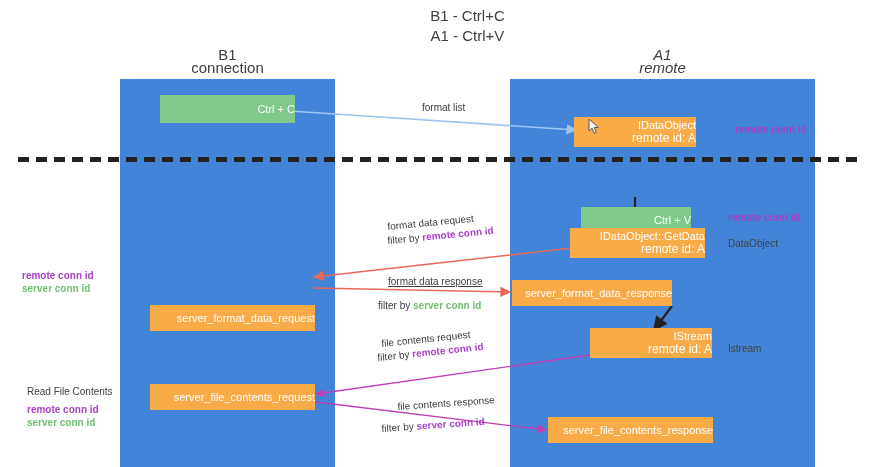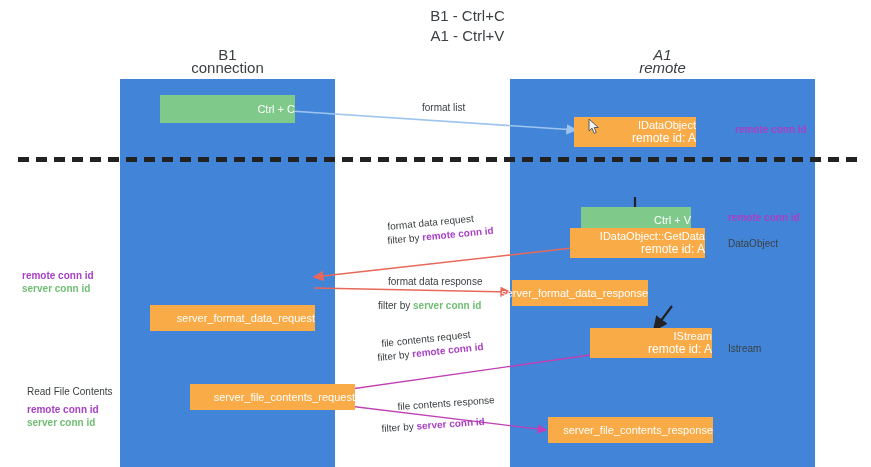--- a/index.html
+++ b/index.html
@@ -184,45 +184,45 @@
 
   <div class="node orange" style="left:570px; top:228px; width:135px; height:30px;">
     <div>IDataObject::GetData</div>
     <div class="l2">remote id: A</div>
   </div>
 
   <div class="node orange" style="left:150px; top:268px; width:165px; height:26px;margin-top:37px;">
     <div>server_format_data_request</div>
   </div>
 
-  <div class="node orange" style="left:512px; top:280px; width:136px; height:26px;">
+  <div class="node orange" style="left:512px; top:280px; width:160px; height:26px;">
     <div>server_format_data_response</div>
   </div>
 
   <div class="node orange" style="left:590px; top:328px; width:122px; height:30px;">
     <div>IStream</div>
     <div class="l2">remote id: A</div>
   </div>
 
-  <div class="node orange" style="left:150px; top:384px; width:165px; height:26px;margin-left:40px;">
+  <div class="node orange" style="left:150px; top:384px; width:165px; height:26px;">
     <div>server_file_contents_request</div>
   </div>
 
   <div class="node orange" style="left:548px; top:417px; width:165px; height:26px;">
     <div>server_file_contents_response</div>
   </div>
 
   <div class="lbl" style="left:422px; top:101px;text-align:right;">format list</div>
 
   <div class="lbl rot" style="left:388px; top:220px; transform: rotate(-5.5deg);">format data request</div>
   <div class="lbl rot" style="left:388px; top:234px; transform: rotate(-5.5deg);">
     <span class="c-dark">filter by </span><span class="c-purple">remote conn id</span>
   </div>
 
-  <div class="lbl" style="left:388px; top:275px;">format data response</div>
+  <div class="lbl" style="left:388px; top:275px;text-decoration:underline;">format data response</div>
   <div class="lbl" style="left:378px; top:299px;">
     <span class="c-dark">filter by </span><span class="c-green">server conn id</span>
   </div>
 
   <div class="lbl rot" style="left:382px; top:337px; transform: rotate(-6deg);">file contents request</div>
   <div class="lbl rot" style="left:378px; top:351px; transform: rotate(-6deg);">
     <span class="c-dark">filter by </span><span class="c-purple">remote conn id</span>
   </div>
 
   <div class="lbl rot" style="left:398px; top:400px; transform: rotate(-4deg);">file contents response</div>

